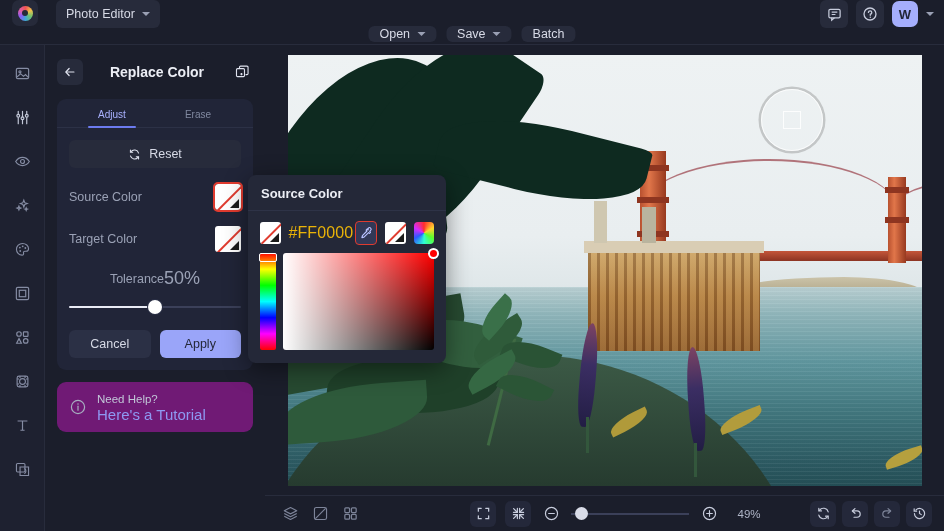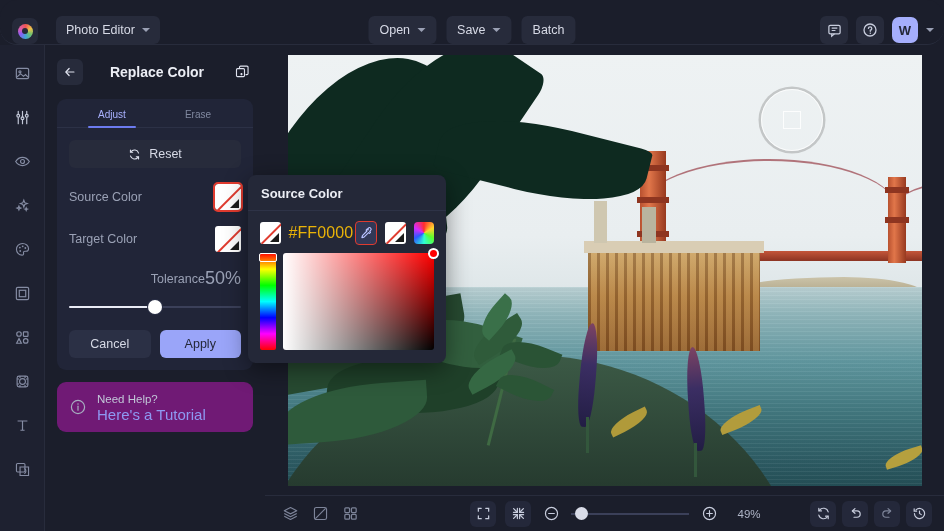--- a/index.html
+++ b/index.html
@@ -8,21 +8,21 @@
     background:#1b1e2b;
     font-family:"Liberation Sans", sans-serif;
     -webkit-font-smoothing:antialiased;
   }
   .app{ position:relative; width:944px; height:531px; background:#1b1e2b; }
 
   
   .topbar{
     position:absolute; left:0; top:0; width:944px; height:45px;
     background:#1b1e2b; border-bottom:1px solid #282c3c;
-    display:flex; align-items:flex-end;border-radius:17px;
+    display:flex; align-items:flex-start;
   }
   .logo{
     width:26px;height:26px;margin-left:12px;border-radius:7px;
     background:#262a3a; display:flex;align-items:center;justify-content:center;
   }
   .logo .ring{
     width:15px;height:15px;border-radius:50%;
     background:conic-gradient(#f05454,#f0c14b,#6ec26e,#3fa7d6,#8b5cf6,#e05fa8,#f05454);
     position:relative;
   }
@@ -35,22 +35,22 @@
     background:#272b3b; display:flex;align-items:center;gap:7px;
     color:#d7dae6; font-size:12.5px; cursor:default;
   }
   .caret{ width:0;height:0;border-left:4px solid transparent;border-right:4px solid transparent;
           border-top:4.5px solid #9aa0b4; }
   .center-actions{
     position:absolute; left:50%; transform:translateX(-50%);
     display:flex; align-items:center; gap:10px;
   }
   .tb-btn{
-    height:28px;padding:0 11px;border-radius:6px;background:#272b3b;
-    display:flex;align-items:center;gap:7px;color:#d7dae6;font-size:12.5px;cursor:default;
+    height:16px;padding:0 11px;border-radius:6px;background:#272b3b;
+    display:flex;align-items:center;gap:7px;color:#d7dae6;font-size:12.5px;cursor:default;margin-top:26px;
   }
   .right-actions{
     position:absolute; right:10px; display:flex; align-items:center; gap:8px;
   }
   .icon-btn{
     width:28px;height:28px;border-radius:6px;background:#272b3b;
     display:flex;align-items:center;justify-content:center;cursor:default;
   }
   .avatar{
     width:26px;height:26px;border-radius:7px;background:#a5aefc;
@@ -106,21 +106,21 @@
   }
   .swatch.sel{ outline:2px solid #e03b2f; outline-offset:0px; }
   .swatch:before{
     content:"";position:absolute;left:-3px;top:50%;width:140%;height:2px;
     background:#e03b2f;transform:rotate(-45deg);transform-origin:center;
   }
   .swatch:after{
     content:"";position:absolute;right:2px;bottom:2px;
     width:0;height:0;border-left:9px solid transparent;border-bottom:9px solid #1b1b1b;
   }
-  .tol-head{ display:flex;justify-content:flex-end;align-items:center;margin-top:16px;}
+  .tol-head{ display:flex;justify-content:center;align-items:center;margin-top:16px;}
   .tol-val{ color:#9aa1b5;font-size:18px;}
   .slider{ margin-top:11px;height:14px;position:relative;cursor:default;}
   .slider .track{ position:absolute;left:0;right:0;top:6px;height:2px;background:#3b4059;border-radius:2px;}
   .slider .fill{ position:absolute;left:0;top:6px;height:2px;background:#e9ebf5;border-radius:2px;width:50%;}
   .slider .knob{
     position:absolute;top:0;left:50%;margin-left:-7px;width:14px;height:14px;border-radius:50%;
     background:#fff;box-shadow:0 0 0 1px #2b3046;
   }
   .btn-row{ display:flex;gap:9px;margin-top:16px;}
   .btn{

